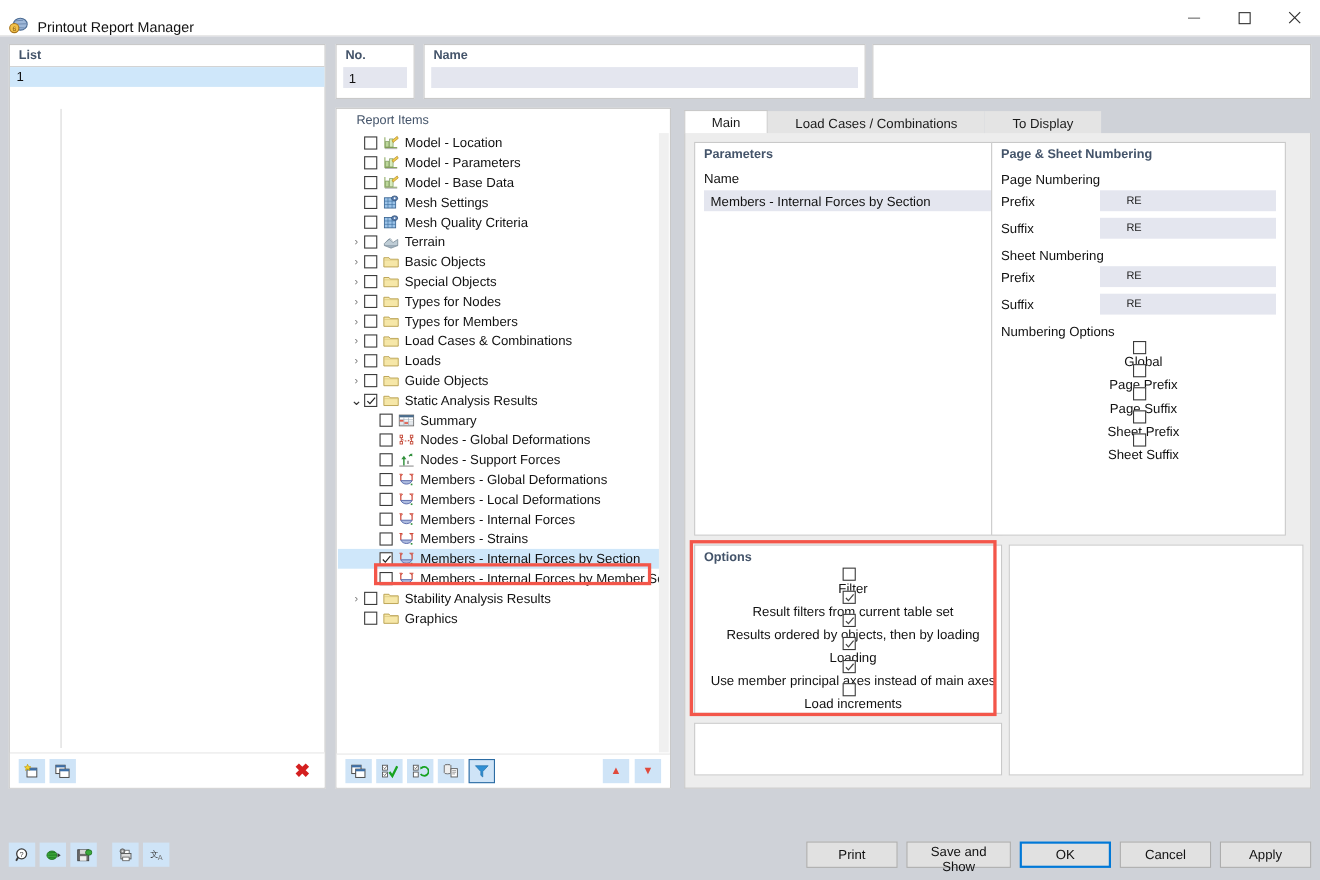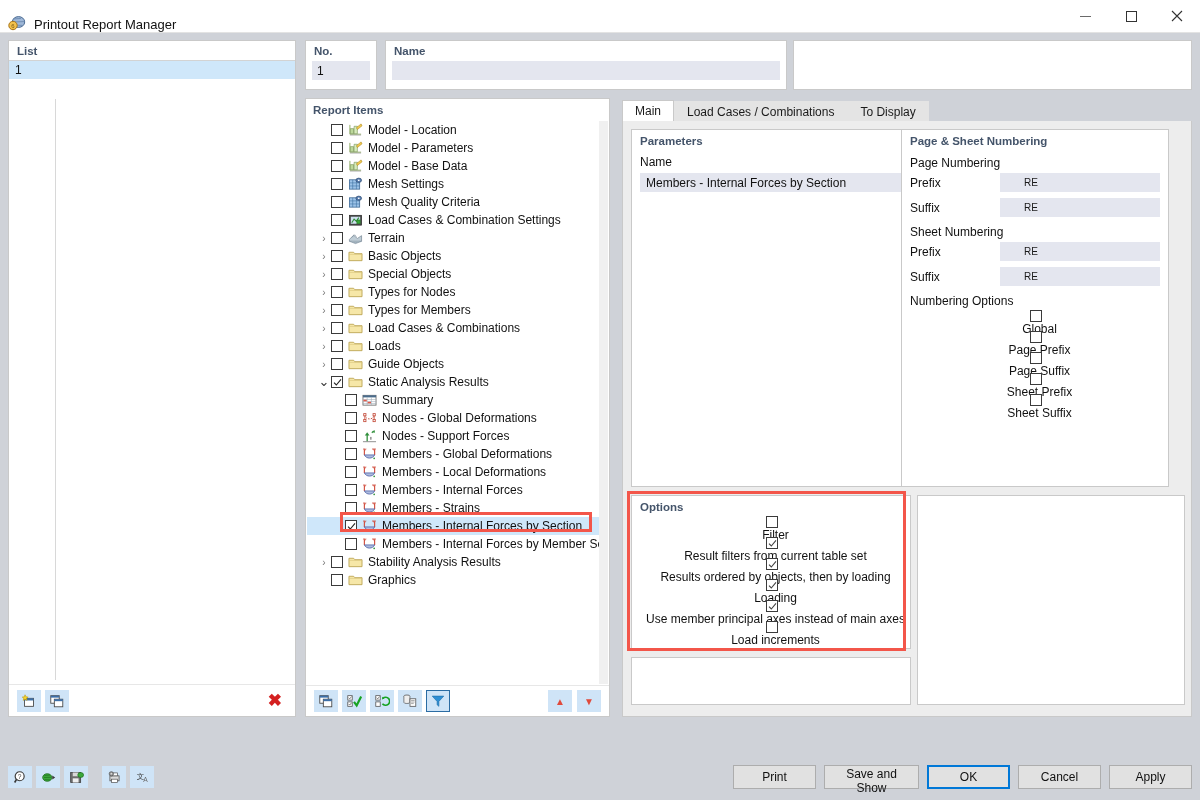--- a/index.html
+++ b/index.html
@@ -57,21 +57,21 @@
   .fld-name { left: 385px; top: 40px; width: 402px; height: 50px; }
   .fld-blank { left: 793px; top: 40px; width: 399px; height: 50px; }
   .fld-label { font-weight: bold; font-size: 11.5px; color: #44546a; padding: 4px 0 0 8px; }
   .fld-input {
     margin: 4px 6px 0 6px; height: 19px; background: #e4e6ef; border: none;
     font-family: "Liberation Sans", sans-serif; font-size: 12px; color: #111; padding-left: 5px; width: calc(100% - 12px);
   }
 
   
   .tree-panel { position: absolute; left: 305px; top: 98px; width: 305px; height: 619px; background: #fff; border: 1px solid #c9c9c9; }
-  .tree-title { font-weight: bold; font-size: 11.5px; color: #44546a; padding: 5px 0 3px 7px; }
+  .tree-title { font-weight: normal; font-size: 11.5px; color: #44546a; padding: 5px 0 3px 18px; }
   .tree-scroll { position: absolute; left: 1px; right: 9px; top: 22px; bottom: 32px; overflow: hidden; }
   .tnode { height: 18px; display: flex; align-items: center; white-space: nowrap; font-size: 12px; color: #111; position: relative; }
   .tnode.sel { background: #cfe7fa; }
   .chev { width: 14px; display: inline-flex; align-items: center; justify-content: center; color: #7a7a7a; font-size: 10px; flex: 0 0 14px; }
   .cbx {
     width: 12px; height: 12px; border: 1px solid #3b3b3b; background: #fff; flex: 0 0 12px;
     display: inline-flex; align-items: center; justify-content: center; margin-right: 5px; cursor: pointer;
   }
   .cbx .tick { display: none; width: 9px; height: 9px; }
   .cbx.on .tick { display: block; }
@@ -82,21 +82,21 @@
 
   .tree-toolbar {
     position: absolute; left: 0; right: 0; bottom: 0; height: 31px;
     display: flex; align-items: center; padding: 0 8px; background: #fff; border-top: 1px solid #e7e7e7;
   }
   .arrbtn { width: 24px; height: 22px; background: #cfe4f7; display: flex; align-items: center; justify-content: center; margin-left: 5px; cursor: pointer; }
 
   
   .tabs { position: absolute; left: 622px; top: 100px; height: 22px; display: flex; align-items: flex-end; }
   .tab {
-    height: 21px; padding: 0 12px; display: flex; align-items: center; font-size: 12px;
+    height: 21px; padding: 0 24px; display: flex; align-items: center; font-size: 12px;
     background: #e4e4e4; color: #1a1a1a; border: 1px solid transparent; cursor: pointer;
   }
   .tab.active { background: #fff; border: 1px solid #c9c9c9; border-bottom: 1px solid #fff; height: 22px; font-weight: normal; }
 
   .notebook { position: absolute; left: 622px; top: 121px; width: 570px; height: 596px; background: #ededed; border: 1px solid #c9c9c9; border-top: none; }
 
   .sub-panel { position: absolute; background: #fff; border: 1px solid #c9c9c9; }
   .params-panel { left: 8px; top: 8px; width: 280px; height: 358px; }
   .numbering-panel { left: 278px; top: 8px; width: 268px; height: 358px; }
   .options-panel { left: 8px; top: 374px; width: 280px; height: 154px; }
@@ -265,32 +265,20 @@
           <span class="ticon"><svg viewBox="0 0 16 15" width="15" height="14">
               <rect x="1.5" y="3" width="11" height="10" fill="#9cc3e8" stroke="#35618f" stroke-width="0.8"></rect>
               <path d="M5 3 v10 M9 3 v10 M1.5 6.3 h11 M1.5 9.6 h11" stroke="#3a6d9e" stroke-width="0.6"></path>
               <ellipse cx="11.5" cy="3.5" rx="3" ry="2.3" fill="#5b7fb0" stroke="#2d4a70" stroke-width="0.7"></ellipse>
               <circle cx="11.5" cy="3.5" r="0.9" fill="#fff"></circle>
             </svg></span>
           <span class="tlabel">Mesh Quality Criteria</span>
         </div>
         <div class="tnode">
           <span style="flex: 0 0 10px;"></span>
-          <span class="chev"></span>
-          <span class="cbx"></span>
-          <span class="ticon"><svg viewBox="0 0 16 15" width="15" height="14">
-              <rect x="1.5" y="2.5" width="13" height="10.5" fill="#4a4a4a" stroke="#2a2a2a" stroke-width="0.8"></rect>
-              <rect x="3" y="4" width="10" height="7.5" fill="#cfe0ef"></rect>
-              <path d="M4 10.5 L6.5 6.5 L9 9 L11.5 5" stroke="#2f8f3a" stroke-width="1.2" fill="none"></path>
-              <rect x="9.5" y="7.5" width="3.5" height="4" fill="#3aa83a" stroke="#1d6b1d" stroke-width="0.6"></rect>
-            </svg></span>
-          <span class="tlabel">Load Cases &amp; Combination Settings</span>
-        </div>
-        <div class="tnode">
-          <span style="flex: 0 0 10px;"></span>
           <span class="chev">›</span>
           <span class="cbx"></span>
           <span class="ticon"><svg viewBox="0 0 16 15" width="15" height="14">
               <path d="M1.5 9 L6 4.5 L10 8 L14.5 5 L14.5 11 L1.5 11 Z" fill="#bfcdd6" stroke="#7b8c99" stroke-width="0.8"></path>
               <path d="M1.5 11 L8 13.5 L14.5 11" fill="#9fb0bd" stroke="#7b8c99" stroke-width="0.7"></path>
               <path d="M4 7 L7 4 L9 6" stroke="#6d8292" stroke-width="0.6" fill="none"></path>
             </svg></span>
           <span class="tlabel">Terrain</span>
         </div>
         <div class="tnode">

